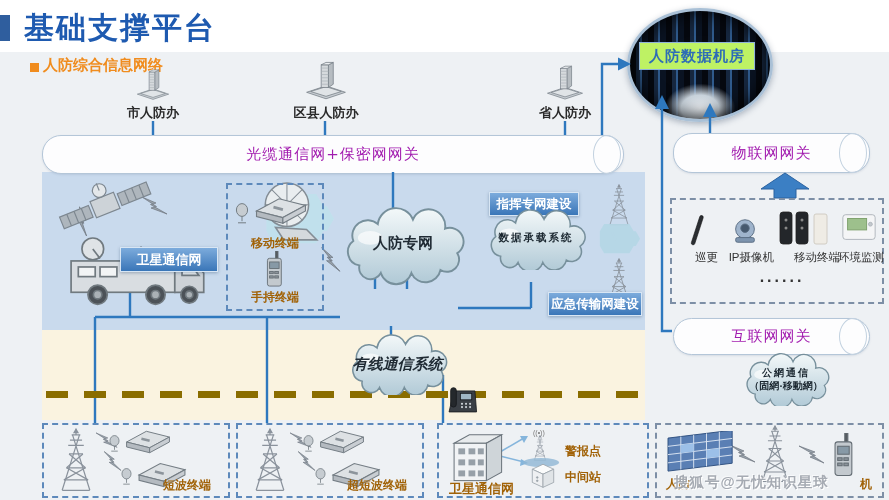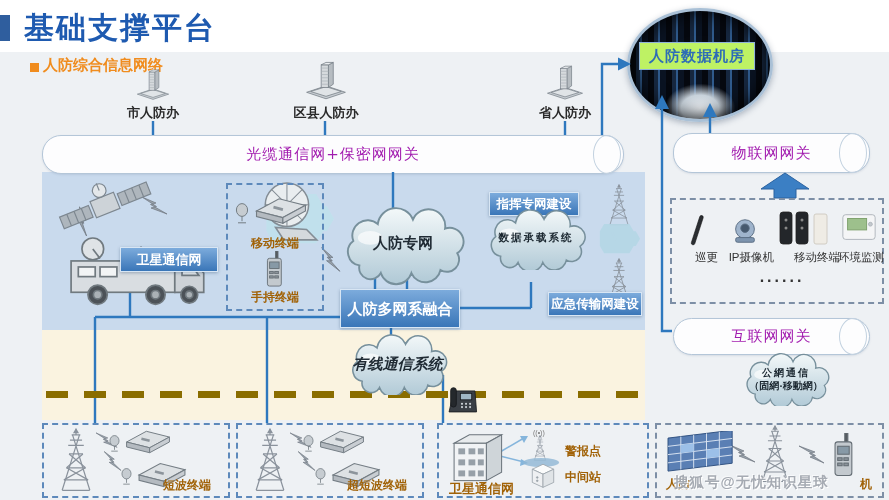--- a/index.html
+++ b/index.html
@@ -396,21 +396,20 @@
       </svg>
   </div>
   <div class="abs" style="left:600px;top:258px;width:38px;height:46px;">
       <svg class="icon">
         <use href="#ltower"></use>
       </svg>
     </div>
 
   <div class="abs bluebox" style="left:548px;top:292px;width:92px;height:22px;font-size:12.5px;line-height:22px;">应急传输网建设</div>
 
-  <div class="abs bluebox" style="left:340px;top:289px;width:118px;height:37px;font-size:15px;line-height:37px;">人防多网系融合</div>
 
   <div class="abs brown-dash"></div>
   <div class="abs" style="left:325px;top:333px;width:145px;height:62px;font-style:italic;">
     <svg class="icon">
         <use href="#cloud"></use>
       </svg>
     <div class="cloud-text" style="top:22px;font-size:15px;">有线通信系统</div>
   </div>
   <div class="abs" style="left:445px;top:382px;width:34px;height:34px;">
       <svg class="icon">

